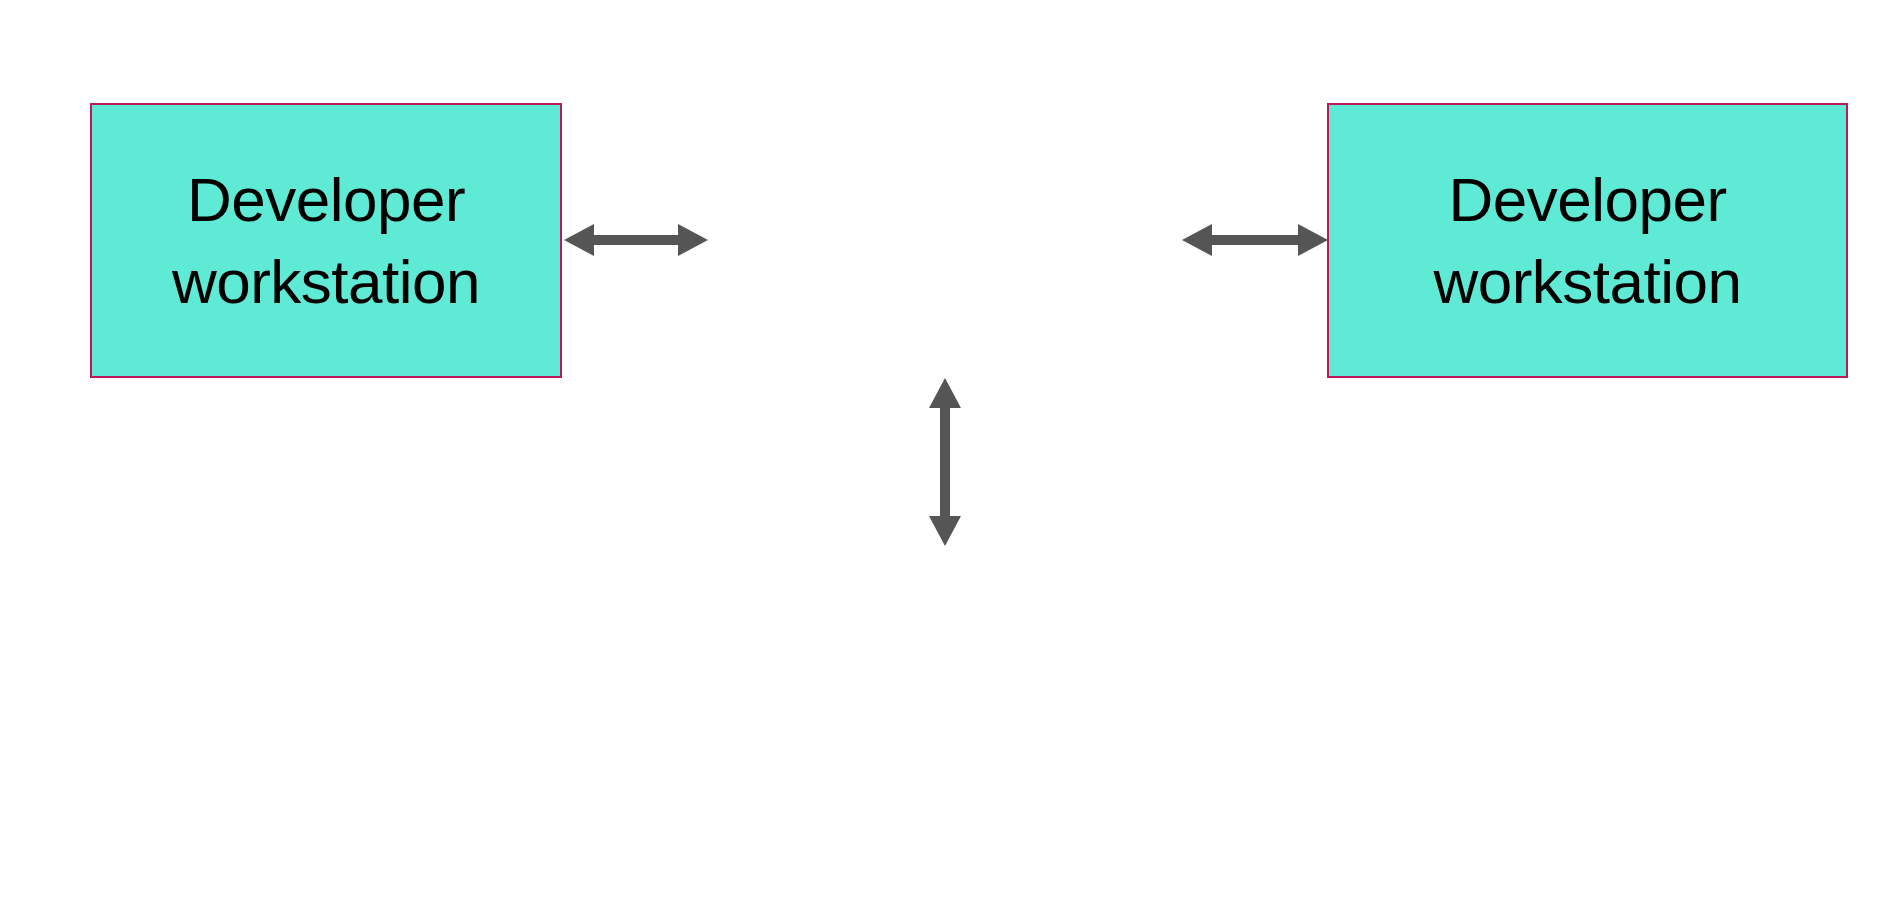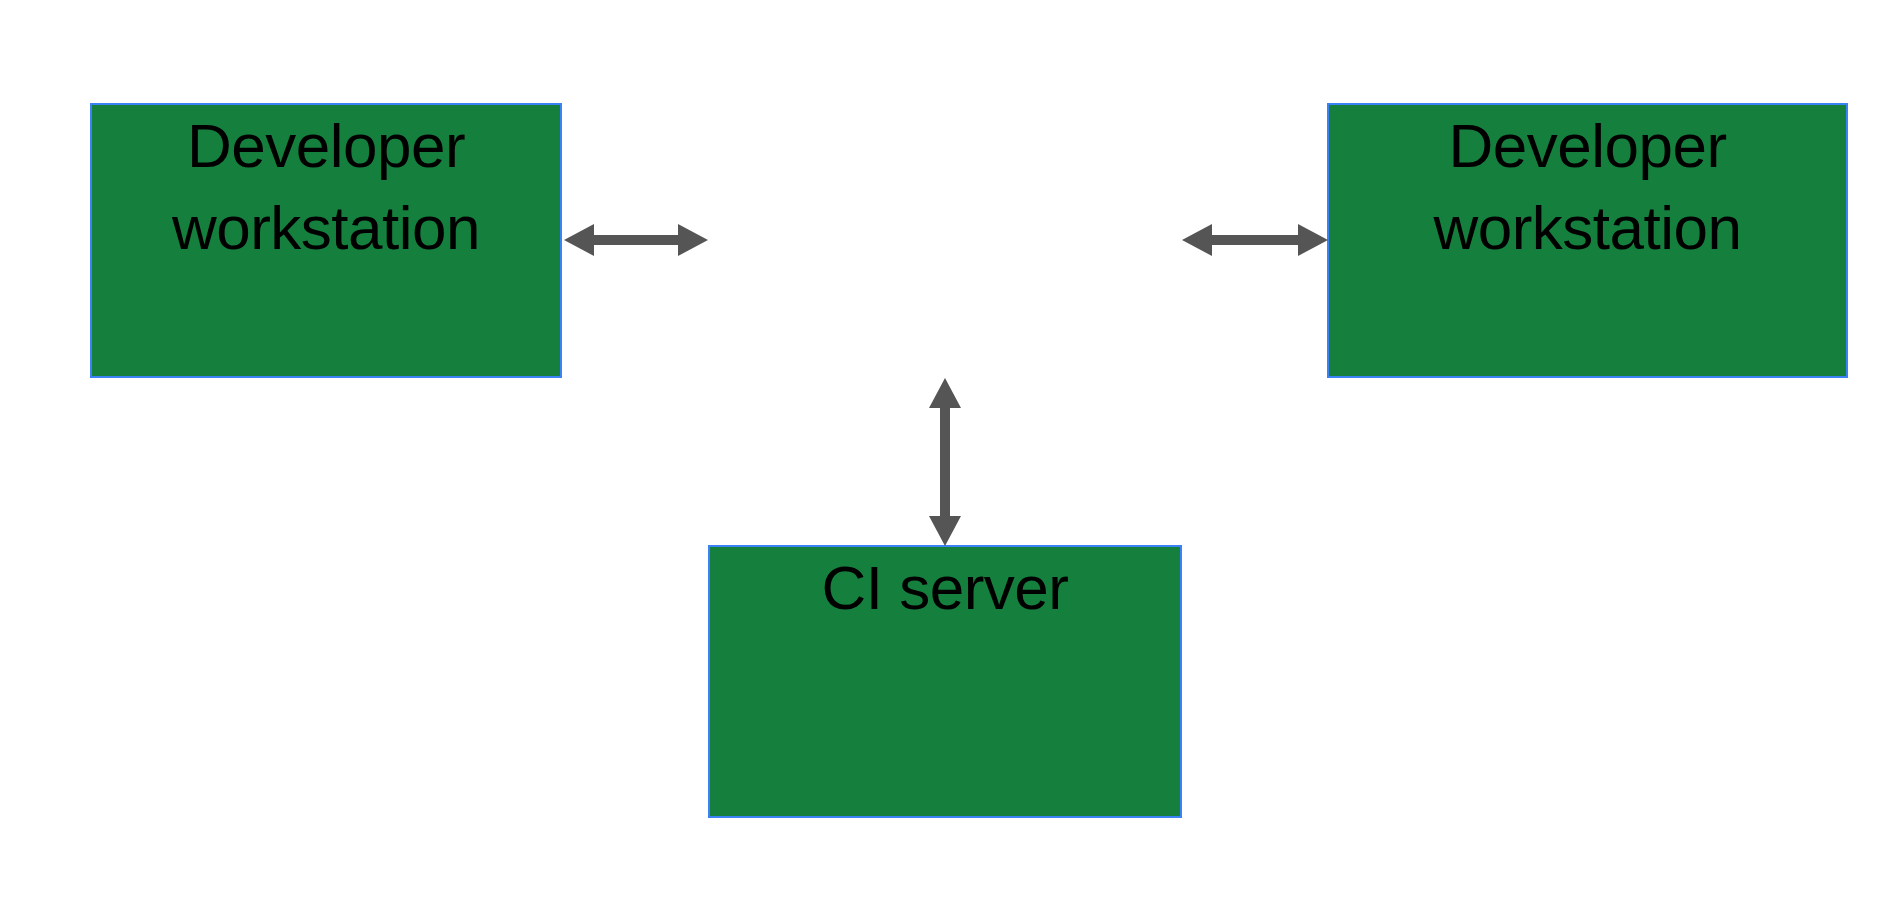--- a/index.html
+++ b/index.html
@@ -14,23 +14,24 @@
   #canvas {
     position: relative;
     width: 1900px;
     height: 922px;
     background: #ffffff;
     overflow: hidden;
   }
   .node {
     position: absolute;
     box-sizing: border-box;
-    background: #15803d;
-    border: 2px solid #3b82f6;
+    background: #5eead4;
+    border: 2px solid #be185d;
     display: flex;
+    align-items: center;
     justify-content: center;
     text-align: center;
   }
   .node-label {
     font-family: "Liberation Sans", sans-serif;
     font-size: 62px;
     line-height: 1.32;
     color: #000000;
     font-weight: 400;
     letter-spacing: -0.5px;
@@ -58,23 +59,20 @@
     <span class="node-label">Developer
 workstation</span>
   </div>
 
 
   <div class="node node-dev-right">
     <span class="node-label">Developer
 workstation</span>
   </div>
 
-  <div class="node node-ci">
-    <span class="node-label">CI server</span>
-  </div>
 
   <svg class="connector conn-left" viewBox="0 0 152 50">
     <g fill="#555555" stroke="none">
       <path d="M 4 25 L 34 9 L 34 20 L 118 20 L 118 9 L 148 25 L 118 41 L 118 30 L 34 30 L 34 41 Z"></path>
     </g>
   </svg>
 
   <svg class="connector conn-right" viewBox="0 0 154 50">
     <g fill="#555555" stroke="none">
       <path d="M 4 25 L 34 9 L 34 20 L 120 20 L 120 9 L 150 25 L 120 41 L 120 30 L 34 30 L 34 41 Z"></path>

